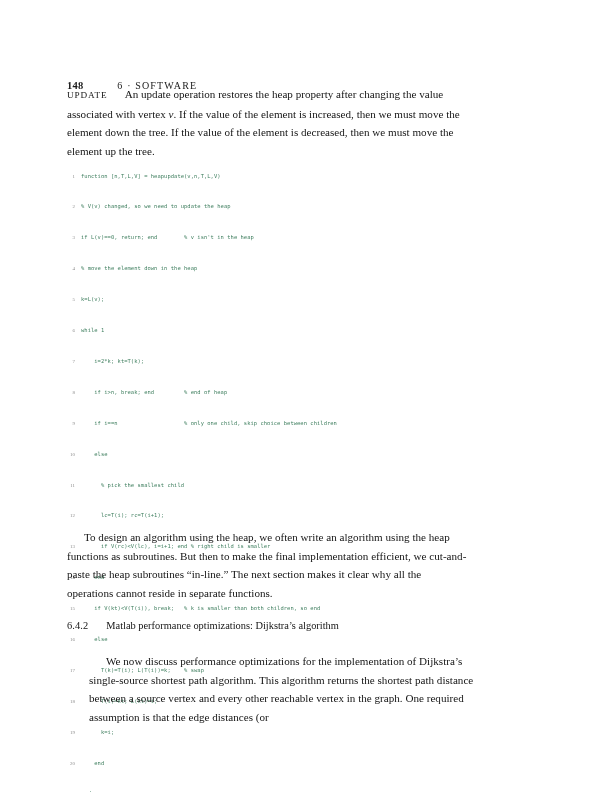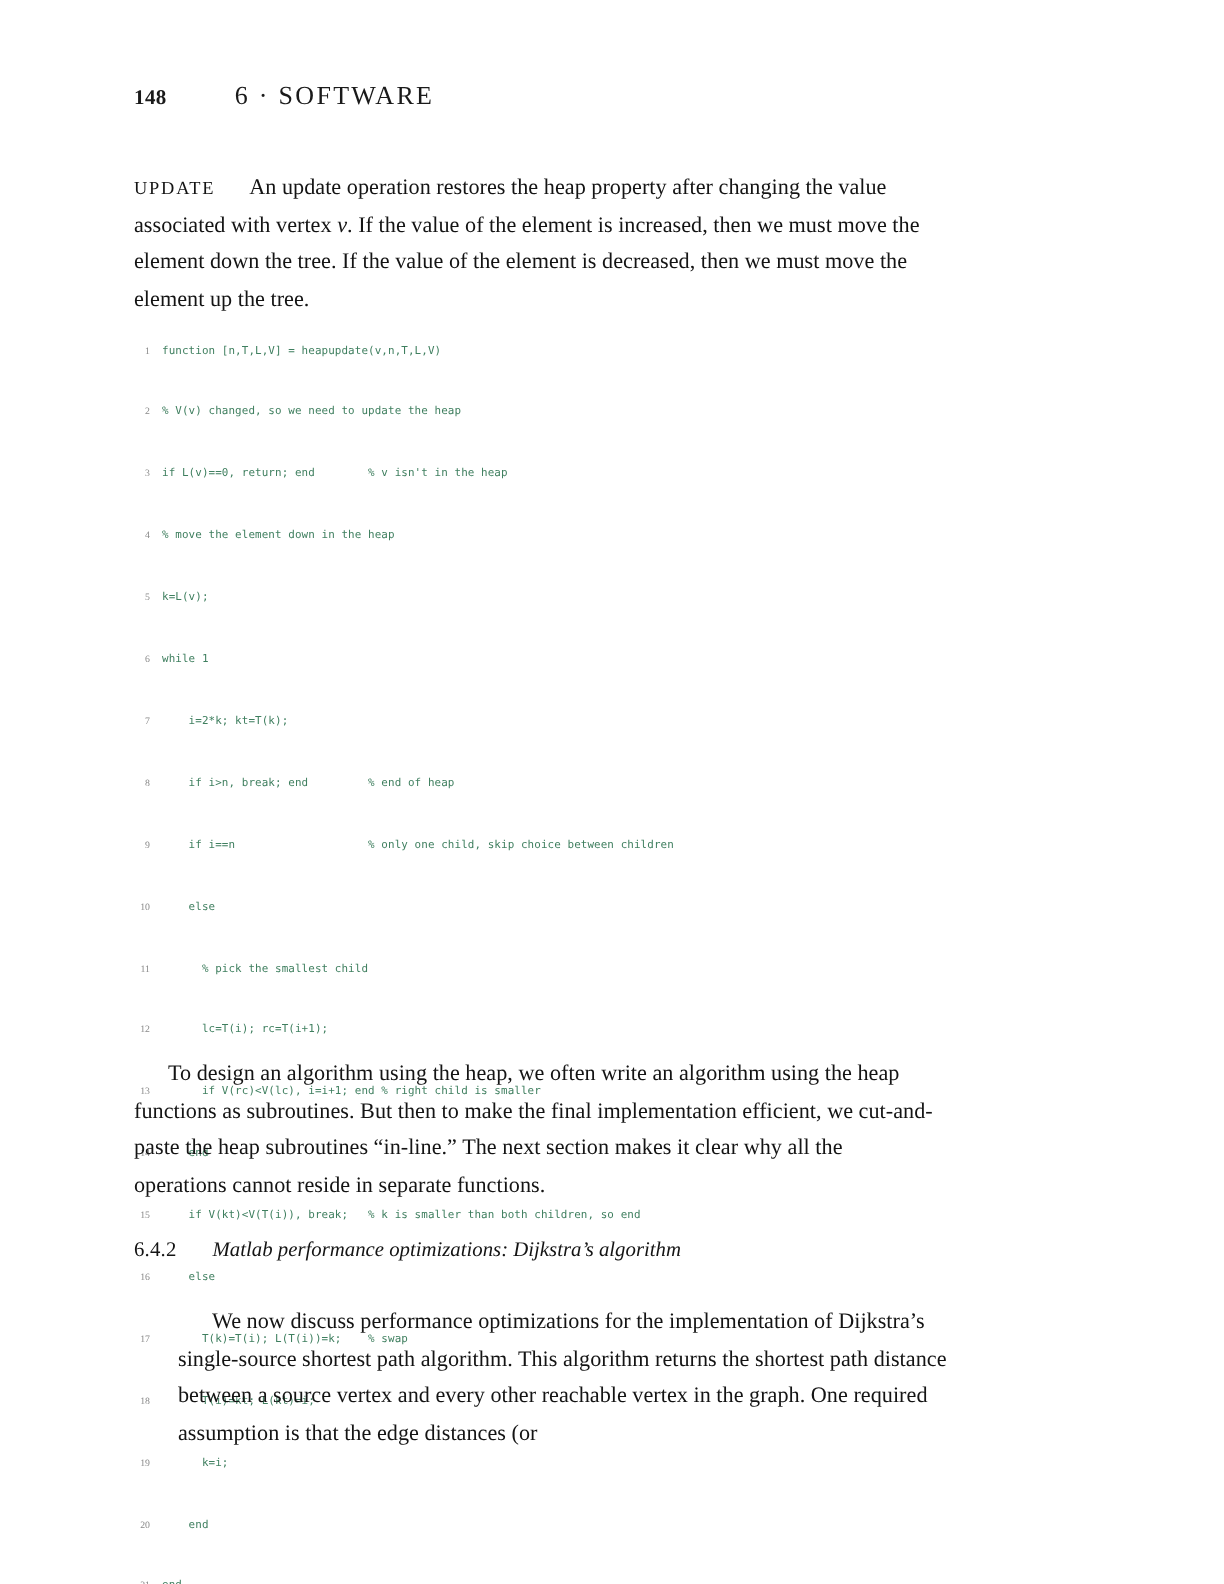--- a/index.html
+++ b/index.html
@@ -28,24 +28,25 @@
     align-items: baseline;
   }
   .folio {
     font-size: 10.5px;
     font-weight: bold;
     letter-spacing: 0.2px;
     color: #1a1a1a;
   }
   .chaptertag {
     margin-left: 34px;
-    font-size: 13px;
+    font-size: 10px;
     letter-spacing: 1.15px;
     text-transform: uppercase;
     color: #1a1a1a;
+    margin-top: 40px;
   }
 
   
   .col {
     position: absolute;
     left: 67px;
     width: 400px;
   }
   p.body {
     margin: 0;
@@ -70,21 +71,20 @@
     left: 67px;
     width: 430px;
     font-size: 10.4px;
     color: #141414;
     display: flex;
     align-items: baseline;
   }
   .sechead .num { letter-spacing: 0.1px; }
   .sechead .ttl {
     margin-left: 18px;
-    font-style: italic;
   }
 
   
   .listing {
     position: absolute;
     left: 63px;
     width: 480px;
     font-family: "DejaVu Sans Mono", "Liberation Mono", monospace;
     font-size: 5.45px;
     line-height: 10.3px;

